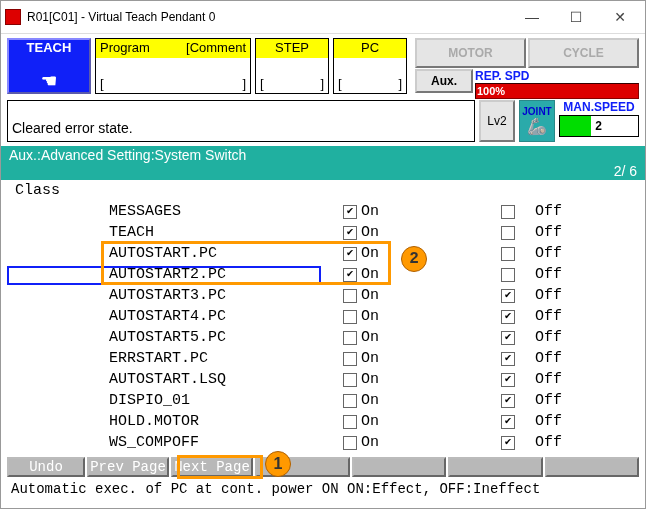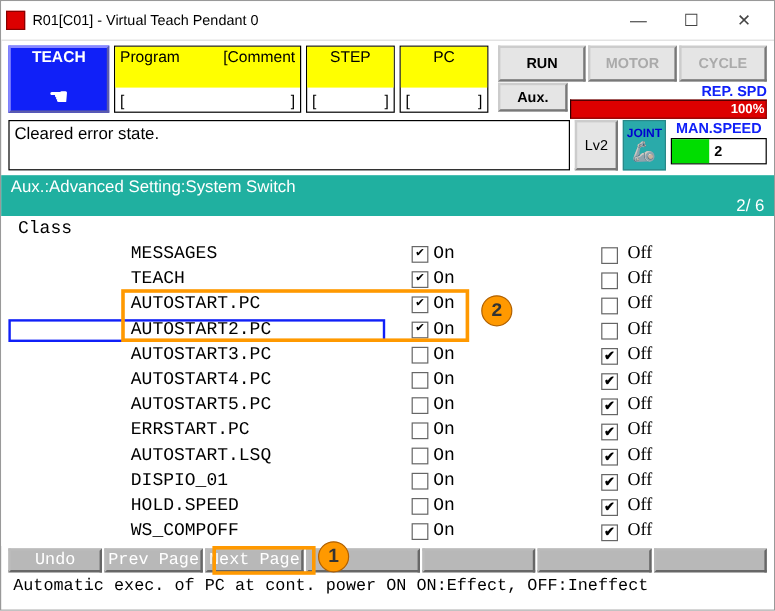--- a/index.html
+++ b/index.html
@@ -9,53 +9,53 @@
   .titlebar .app-icon { width: 16px; height: 16px; background: #d00; border: 1px solid #800; margin-right: 6px; }
   .titlebar .title { flex: 1; font-size: 12px; }
   .titlebar .winbtns { display: flex; gap: 2px; }
   .titlebar .winbtn { width: 42px; height: 24px; display: flex; align-items: center; justify-content: center; color: #444; font-size: 14px; }
   
   .toprow { display: flex; gap: 4px; padding: 4px 6px 2px 6px; align-items: flex-start; height: 64px; }
   .teach-btn { width: 84px; height: 56px; background: #1020f8; border: 2px outset #88f; display: flex; flex-direction: column; align-items: center; justify-content: center; gap: 15px; }
   .teach-btn span { color: #fff; font-weight: bold; font-size: 13px; }
   .teach-btn .hand { font-size: 18px; }
   .yellowbox { flex: 0 0 auto; height: 56px; display: flex; flex-direction: column; border: 1px solid #000; }
-  .yellowbox .yhead { background: #ffff00; display: flex; padding: 1px 4px; font-size: 13px; line-height: 15px; height: 34px; }
+  .yellowbox .yhead { background: #ffff00; display: flex; padding: 1px 4px; font-size: 13px; line-height: 15px; height: 19px; }
   .yellowbox .ybody { flex: 1; display: flex; align-items: flex-end; padding: 0 4px 2px 4px; font-size: 13px; gap: 24px; }
   .progbox { width: 156px; }
   .stepbox { width: 74px; }
   .pcbox { width: 74px; }
   .runbox { display: flex; flex-direction: column; gap: 1px; flex: 1; margin-left: 4px; }
   .runrow { display: flex; gap: 2px; height: 30px; }
   .graybtn { flex: 1; border: 2px outset #ccc; background: #e5e5e5; display: flex; align-items: center; justify-content: center; font-size: 12px; font-weight: bold; }
   .graybtn.dis { color: #aaa; }
-  .repspd { flex: 1; display: flex; flex-direction: column; text-align: right; font-size: 12px; color: #1020f8; font-weight: bold; }
+  .repspd { flex: 1; display: flex; flex-direction: column; text-align: left; font-size: 12px; color: #1020f8; font-weight: bold; }
   .repbar { background: #d00; color: #fff; font-size: 11px; padding: 1px; border: 1px inset #800; }
   
   .midrow { display: flex; gap: 4px; padding: 2px 6px 4px 6px; align-items: stretch; height: 48px; }
-  .msgbox { flex: 1; border: 1px solid #000; padding: 2px 4px; font-size: 14px; }
+  .msgbox { flex: 1; border: 1px solid #000; padding: 19px 4px; font-size: 14px; }
   .lv2btn { width: 36px; border: 2px outset #ccc; background: #e5e5e5; display: flex; align-items: center; justify-content: center; font-size: 12px; }
   .jointbox { width: 36px; border: 1px solid #2a8888; background: #2aaaaa; display: flex; flex-direction: column; align-items: center; justify-content: center; color: #0000d0; font-size: 10px; font-weight: bold; }
   .manspd { width: 80px; display: flex; flex-direction: column; text-align: center; font-size: 12px; color: #1020f8; font-weight: bold; }
   .spdbar { height: 22px; border: 1px solid #000; margin-top: 1px; display: flex; align-items: center; }
   .spdfill { height: 100%; background: #0d0; width: 40%; }
   .spdlabel { margin-left: 4px; font-size: 12px; color: #000; }
   
   .auxheader { background: #20b0a0; color: #fff; font-size: 14px; padding: 1px 8px; display: flex; flex-direction: column; }
   .auxheader .pager { margin-left: auto; }
   
   .content { background: #fff; padding: 2px 4px 2px 14px; font-family: 'Courier New', monospace; font-size: 15px; position: relative; }
   .listhead { display: flex; margin-bottom: 2px; }
   .listhead .c1 { width: 94px; }
   .listhead .c2 { flex: 1; }
   .listrow { display: flex; align-items: center; height: 21px; position: relative; }
   .listrow .c1 { width: 94px; }
   .listrow .c2 { width: 234px; }
   .listrow .c3 { width: 158px; display: flex; align-items: center; gap: 4px; }
-  .listrow .c4 { display: flex; align-items: flex-end; gap: 8px; font-family: Liberation Serif, serif; }
+  .listrow .c4 { display: flex; align-items: center; gap: 20px; }
   .chk { width: 14px; height: 14px; border: 1px solid #666; background: #fff; display: inline-flex; align-items: center; justify-content: center; font-size: 11px; color: #000; font-weight: bold; line-height: 1; }
   .sel-bluebox { position: absolute; border: 2px solid #1020f8; height: 19px; pointer-events: none; z-index: 5; }
   .orange-box { position: absolute; border: 3px solid #ff9900; pointer-events: none; z-index: 8; }
   .circ { position: absolute; width: 26px; height: 26px; border-radius: 50%; background: #ff9900; border: 1px solid #b06000; display: flex; align-items: center; justify-content: center; font-weight: bold; font-size: 16px; color: #333; z-index: 9; }
   
   .btnrow { display: flex; gap: 2px; padding: 2px 6px; }
   .brow { border: 2px outset #bbb; background: #b8b8b8; color: #fff; font-family: 'Courier New', monospace; font-size: 14px; height: 20px; display: flex; align-items: center; justify-content: center; }
   .brow.undo { width: 78px; }
   .brow.prev { width: 82px; }
   .brow.next { width: 82px; }
@@ -105,21 +105,20 @@
       <div class="yhead" style="justify-content:center">
           <span>PC</span>
         </div>
       <div class="ybody">
           <span>[</span>
           <span style="margin-left:auto">]</span>
         </div>
     </div>
     <div class="runbox">
       <div class="runrow">
-        <div class="graybtn">RUN</div>
         <div class="graybtn dis">MOTOR</div>
         <div class="graybtn dis">CYCLE</div>
       </div>
       <div class="runrow" style="height:24px">
         <div class="graybtn" style="flex:0 0 58px">Aux.</div>
         <div class="repspd">
           <span>REP. SPD</span>
           <div class="repbar">100%</div>
         </div>
       </div>
@@ -267,21 +266,21 @@
             <span class="chk"></span>
             <span>On</span>
           </span>
           <span class="c4">
             <span class="chk">✔</span>
             <span>Off</span>
           </span>
         </div>
         <div class="listrow">
           <span class="c1"></span>
-          <span class="c2">HOLD.SPEED</span>
+          <span class="c2">HOLD.MOTOR</span>
           <span class="c3">
             <span class="chk"></span>
             <span>On</span>
           </span>
           <span class="c4">
             <span class="chk">✔</span>
             <span>Off</span>
           </span>
         </div>
         <div class="listrow">

